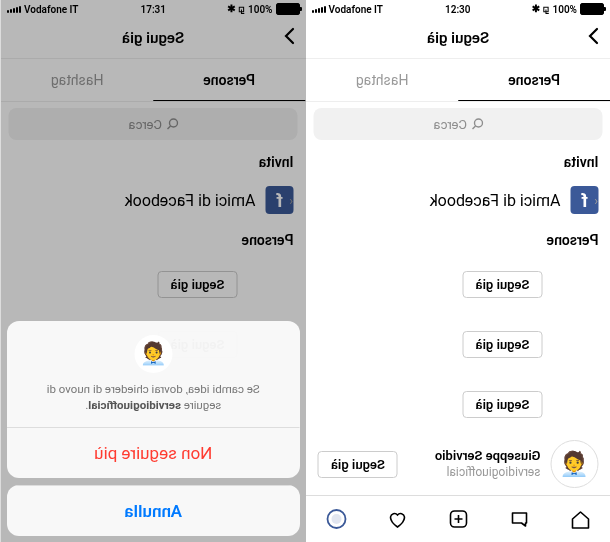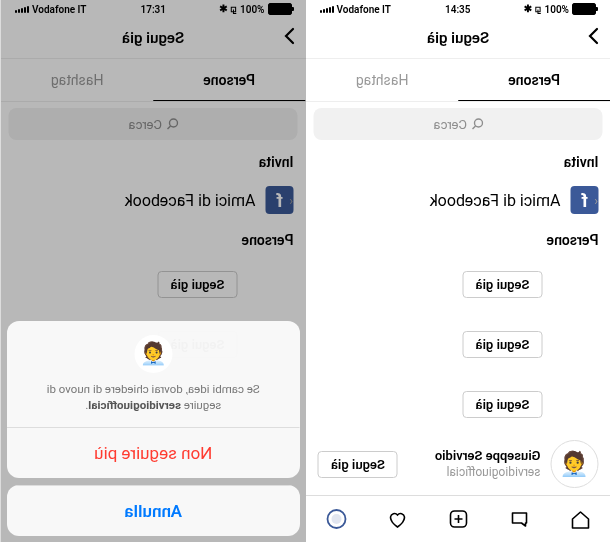--- a/index.html
+++ b/index.html
@@ -1,19 +1,19 @@
 <!DOCTYPE html>
 <html><head>
 <meta charset="utf-8">
 <style>
   body{margin:0;font-family:-apple-system,BlinkMacSystemFont,"Segoe UI",Roboto,sans-serif;background:#fff}
   .container{width:610px;height:542px;display:flex;position:relative}
   .screen{width:305px;height:542px;position:relative;display:flex;flex-direction:column;overflow:hidden;border-left:1px solid #ddd}
   .screen:first-child{border-left:none}
-  .status-bar{height:18px;display:flex;align-items:center;justify-content:space-between;padding:0 14px;font-size:10px;font-weight:600;color:#000}
+  .status-bar{height:18px;display:flex;align-items:center;justify-content:space-between;padding:0 6px;font-size:10px;font-weight:600;color:#000}
   .status-left,.status-center,.status-right{display:flex;align-items:center;gap:3px}
   .status-center{position:absolute;left:50%;transform:translateX(-50%)}
   .sig{display:flex;gap:1px;align-items:flex-end}
   .sig span{width:2px;background:#000;border-radius:1px}
   .sig span:nth-child(1){height:3px}.sig span:nth-child(2){height:4px}.sig span:nth-child(3){height:5px}.sig span:nth-child(4){height:6px}.sig span:nth-child(5){height:7px}
   .batt{width:22px;height:10px;border:1px solid #000;border-radius:2px;position:relative}
   .batt:after{content:"";position:absolute;right:-3px;top:3px;width:2px;height:4px;background:#000;border-radius:0 1px 1px 0}
   .batt .fill{height:100%;background:#000}
   .navbar{height:40px;display:flex;align-items:center;justify-content:center;position:relative;border-bottom:1px solid #eee}
   .navbar-title{font-weight:600;font-size:15px;transform:scaleX(-1)}
@@ -59,21 +59,21 @@
       <div class="status-left">
           <div class="sig">
             <span></span>
             <span></span>
             <span></span>
             <span></span>
             <span></span>
           </div>
           <span>Vodafone IT</span>
         </div>
-      <div class="status-center">14:35</div>
+      <div class="status-center">12:30</div>
       <div class="status-right">
           <span>✱ ⚼</span>
           <span>100%</span>
           <div class="batt">
             <div class="fill" style="width:100%"></div>
           </div>
         </div>
     </div>
     <div class="navbar">
       <span class="navbar-title">Segui già</span>

